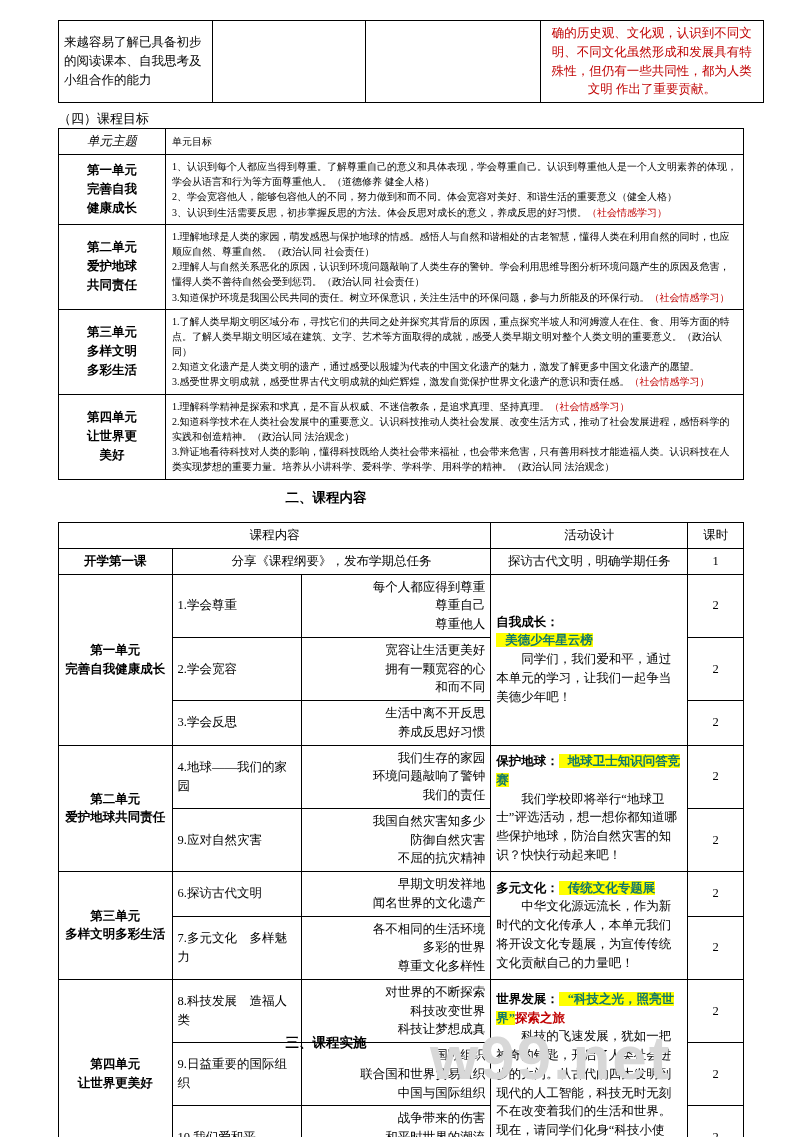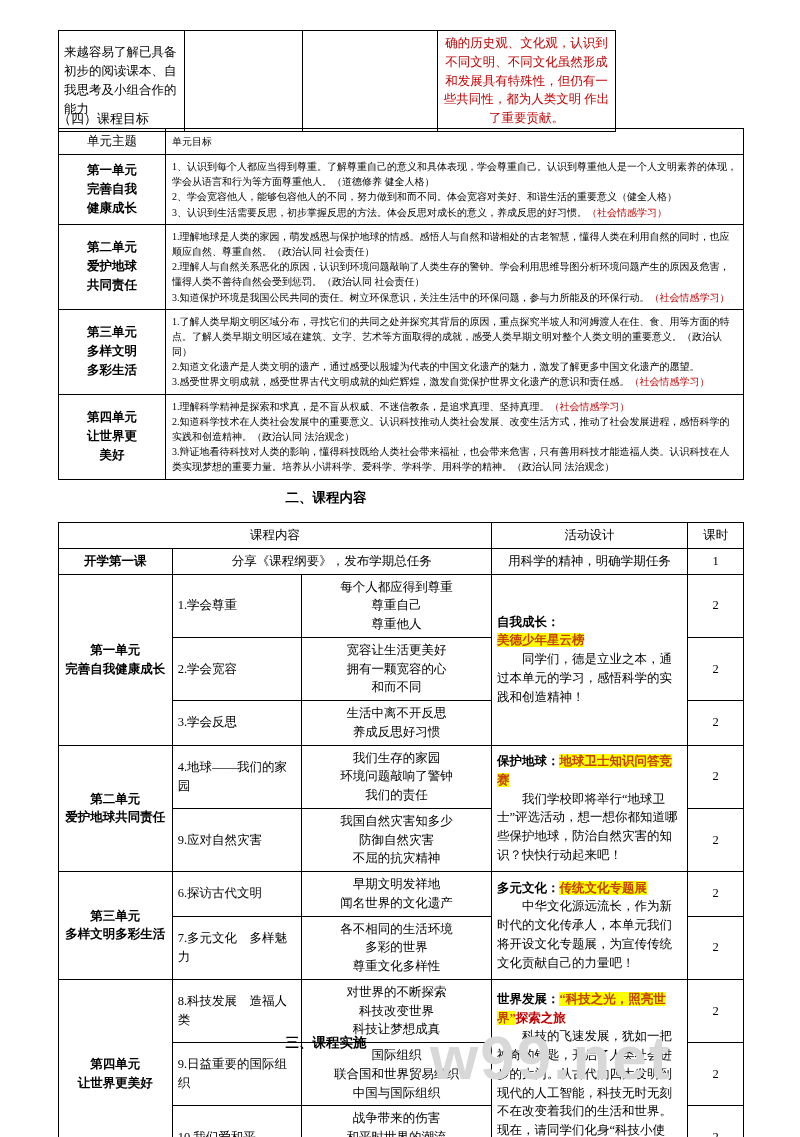--- a/index.html
+++ b/index.html
@@ -7,51 +7,51 @@
     width:800px;height:1137px;background:#ffffff;
     font-family:"Liberation Serif","DejaVu Serif",serif;
     color:#000;font-size:12.5px;position:relative;overflow:hidden;
   }
   .page{position:relative;width:800px;height:1137px;}
 
   table{border-collapse:collapse;}
   td,th{border:1px solid #000;vertical-align:middle;padding:3px 5px;}
 
   
-  .tbl-top{position:absolute;left:58px;top:30px;width:558px;}
+  .tbl-top{position:absolute;left:58px;top:20px;width:706px;}
   .tbl-top td{font-size:12.5px;line-height:1.5;}
   .tbl-top .c1{width:148px;}
   .tbl-top .c2{width:148px;}
   .tbl-top .c3{width:170px;}
   .tbl-top .c4{width:220px;text-align:center;color:#c00000;}
 
   
   .sec-head{position:absolute;font-size:13px;}
   .sec-head.h1{left:58px;top:110px;}
   .center-head{position:absolute;width:652px;text-align:center;font-weight:bold;font-size:13.5px;}
 
   
   .tbl-obj{position:absolute;left:58px;top:128px;width:686px;}
   .tbl-obj td{font-size:10px;line-height:1.52;}
   .tbl-obj .uhead{width:96px;text-align:center;font-weight:bold;white-space:pre-line;font-size:12.5px;}
-  .tbl-obj .uhead.plain{font-weight:normal;}
+  .tbl-obj .uhead.plain{font-weight:normal;font-style:italic;}
   .tbl-obj .body{padding:4px 6px;}
   .red{color:#c00000;}
 
   
   .tbl-cnt{position:absolute;left:58px;top:522px;width:686px;}
   .tbl-cnt td{font-size:12.5px;line-height:1.5;}
   .tbl-cnt .hdr{text-align:center;}
   .tbl-cnt .unit{width:112px;text-align:center;font-weight:bold;white-space:pre-line;}
   .tbl-cnt .topic{width:128px;}
-  .tbl-cnt .cont{width:196px;text-align:center;white-space:pre-line;}
+  .tbl-cnt .cont{width:196px;text-align:right;white-space:pre-line;}
   .tbl-cnt .act{width:200px;}
   .tbl-cnt .hours{width:48px;text-align:center;}
   .act-title{font-weight:bold;}
-  .act-title .hl{color:#c2410c;background:#ffff00;}
+  .act-title .hl{color:#0f766e;background:#ffff00;padding-left:9px;}
   .act-title .redq{color:#c00000;margin-top:20px;}
   .act-p{text-indent:2em;}
 
   
   .wm{
     position:absolute;left:430px;top:1022px;
     font-family:"Liberation Sans",sans-serif;
     font-size:62px;font-weight:bold;color:#d8d8d8;
     letter-spacing:2px;user-select:none;
   }
@@ -133,35 +133,35 @@
     <tbody>
         <tr>
       <td class="hdr" colspan="3">课程内容</td>
       <td class="hdr act">活动设计</td>
       <td class="hdr hours">课时</td>
     </tr>
 
     <tr>
       <td class="hdr unit">开学第一课</td>
       <td class="hdr" colspan="2">分享《课程纲要》，发布学期总任务</td>
-      <td class="hdr act">用科学的精神，明确学期任务</td>
+      <td class="hdr act">探访古代文明，明确学期任务</td>
       <td class="hours">1</td>
     </tr>
 
     <tr>
       <td class="unit" rowspan="3">第一单元
 完善自我健康成长</td>
       <td class="topic">1.学会尊重</td>
       <td class="cont">每个人都应得到尊重
 尊重自己
 尊重他人</td>
       <td class="act" rowspan="3">
         <div class="act-title"><span>自我成长：</span></div>
         <div class="act-title"><span class="hl">美德少年星云榜</span></div>
-        <div class="act-p">同学们，德是立业之本，通过本单元的学习，感悟科学的实践和创造精神！</div>
+        <div class="act-p">同学们，我们爱和平，通过本单元的学习，让我们一起争当美德少年吧！</div>
       </td>
       <td class="hours">2</td>
     </tr>
     <tr>
       <td class="topic">2.学会宽容</td>
       <td class="cont">宽容让生活更美好
 拥有一颗宽容的心
 和而不同</td>
       <td class="hours">2</td>
     </tr>

